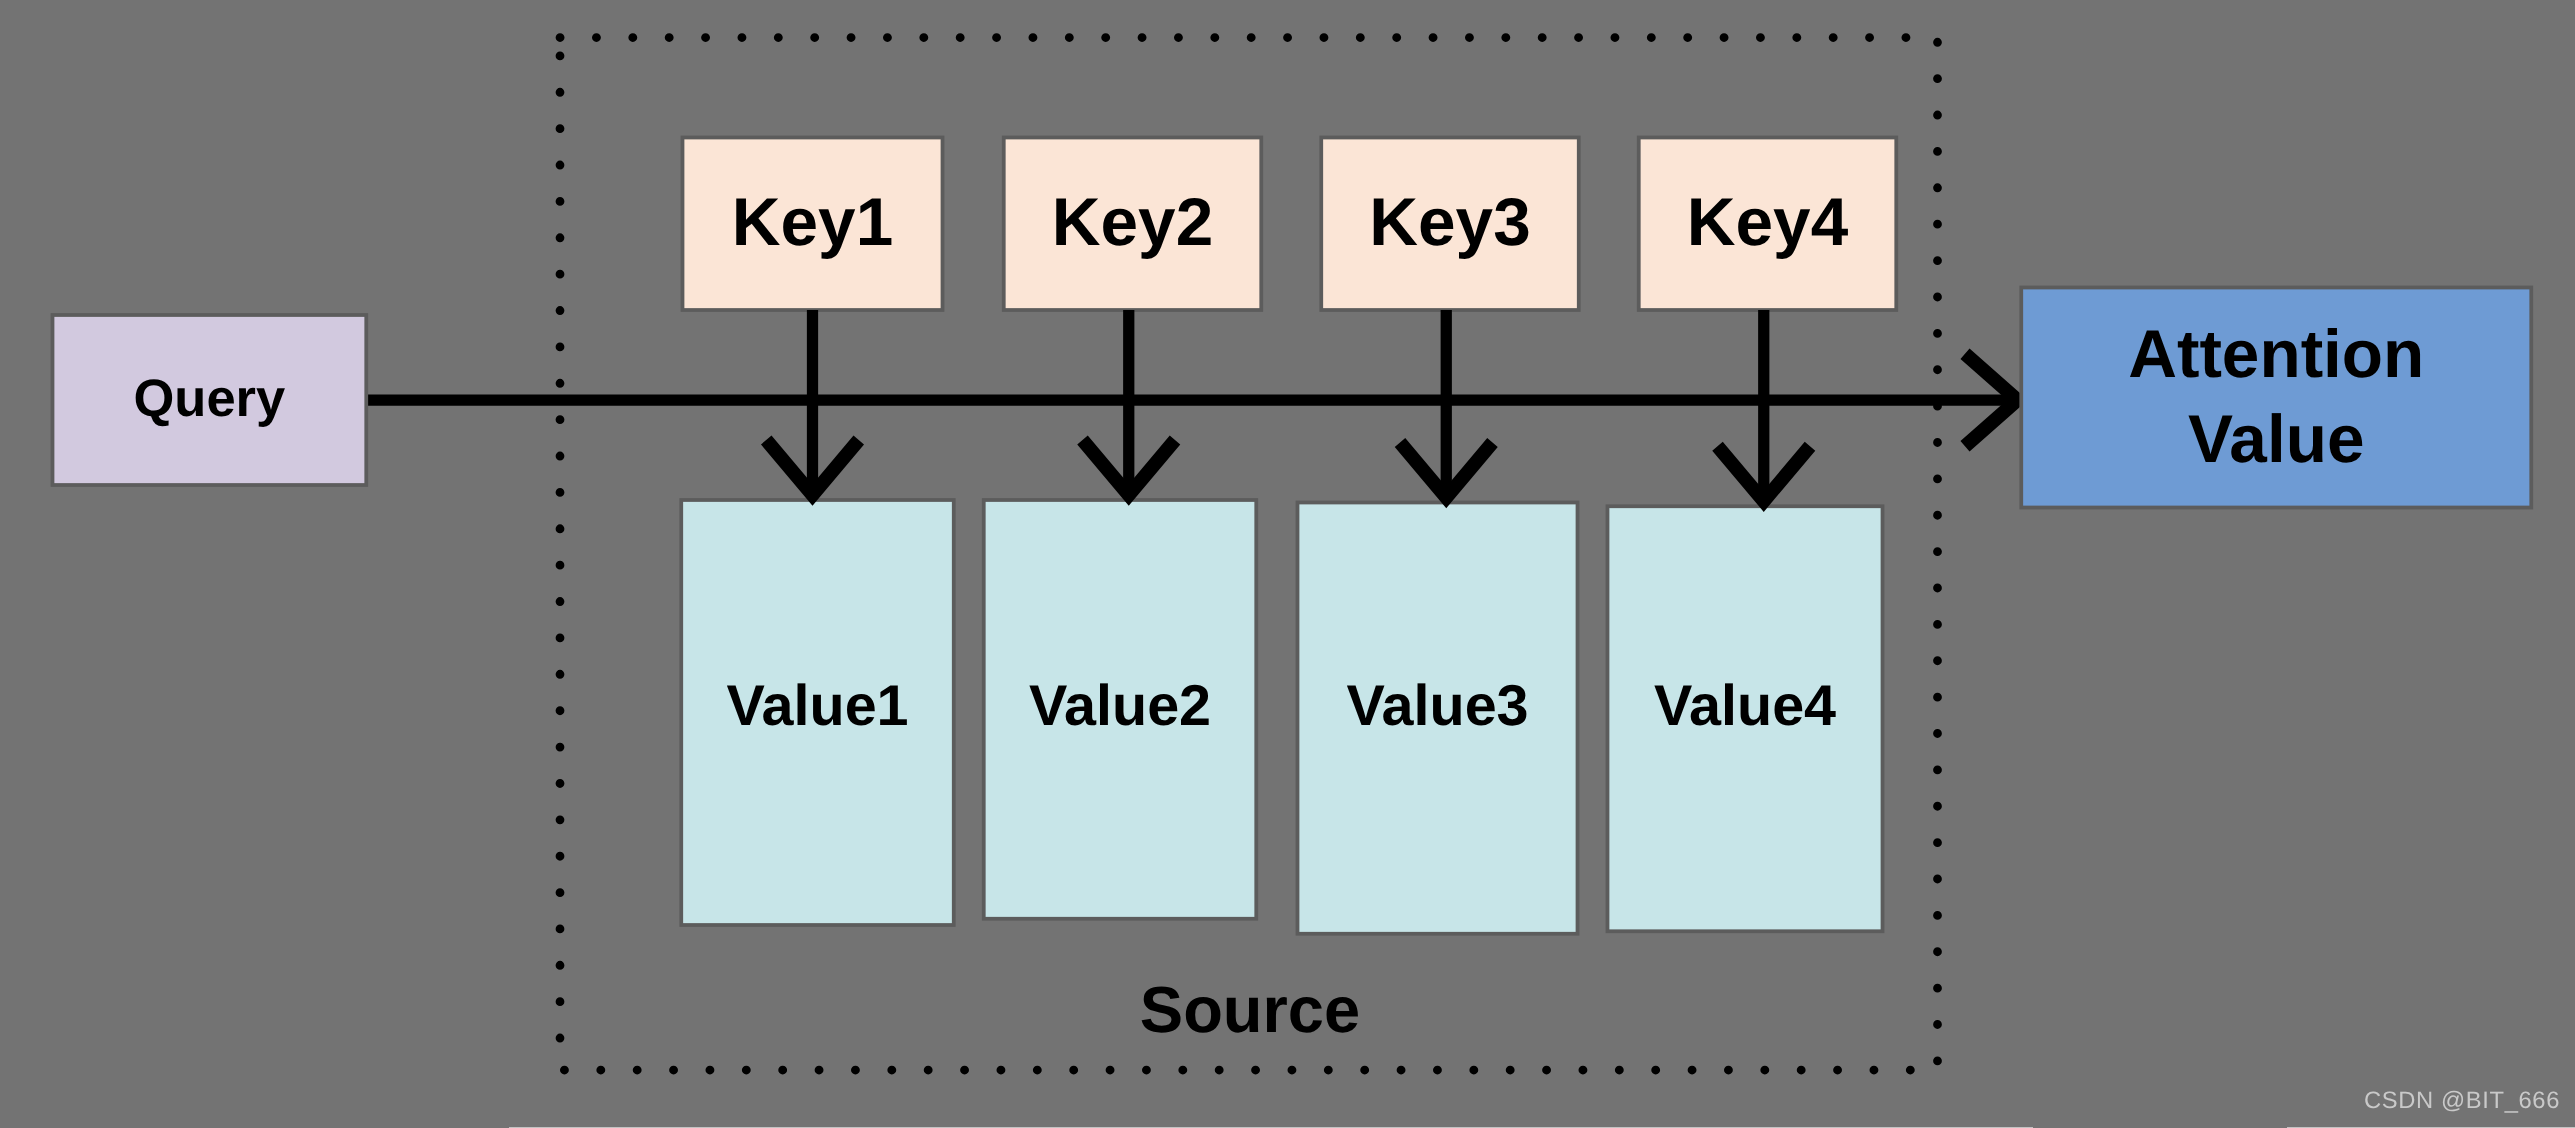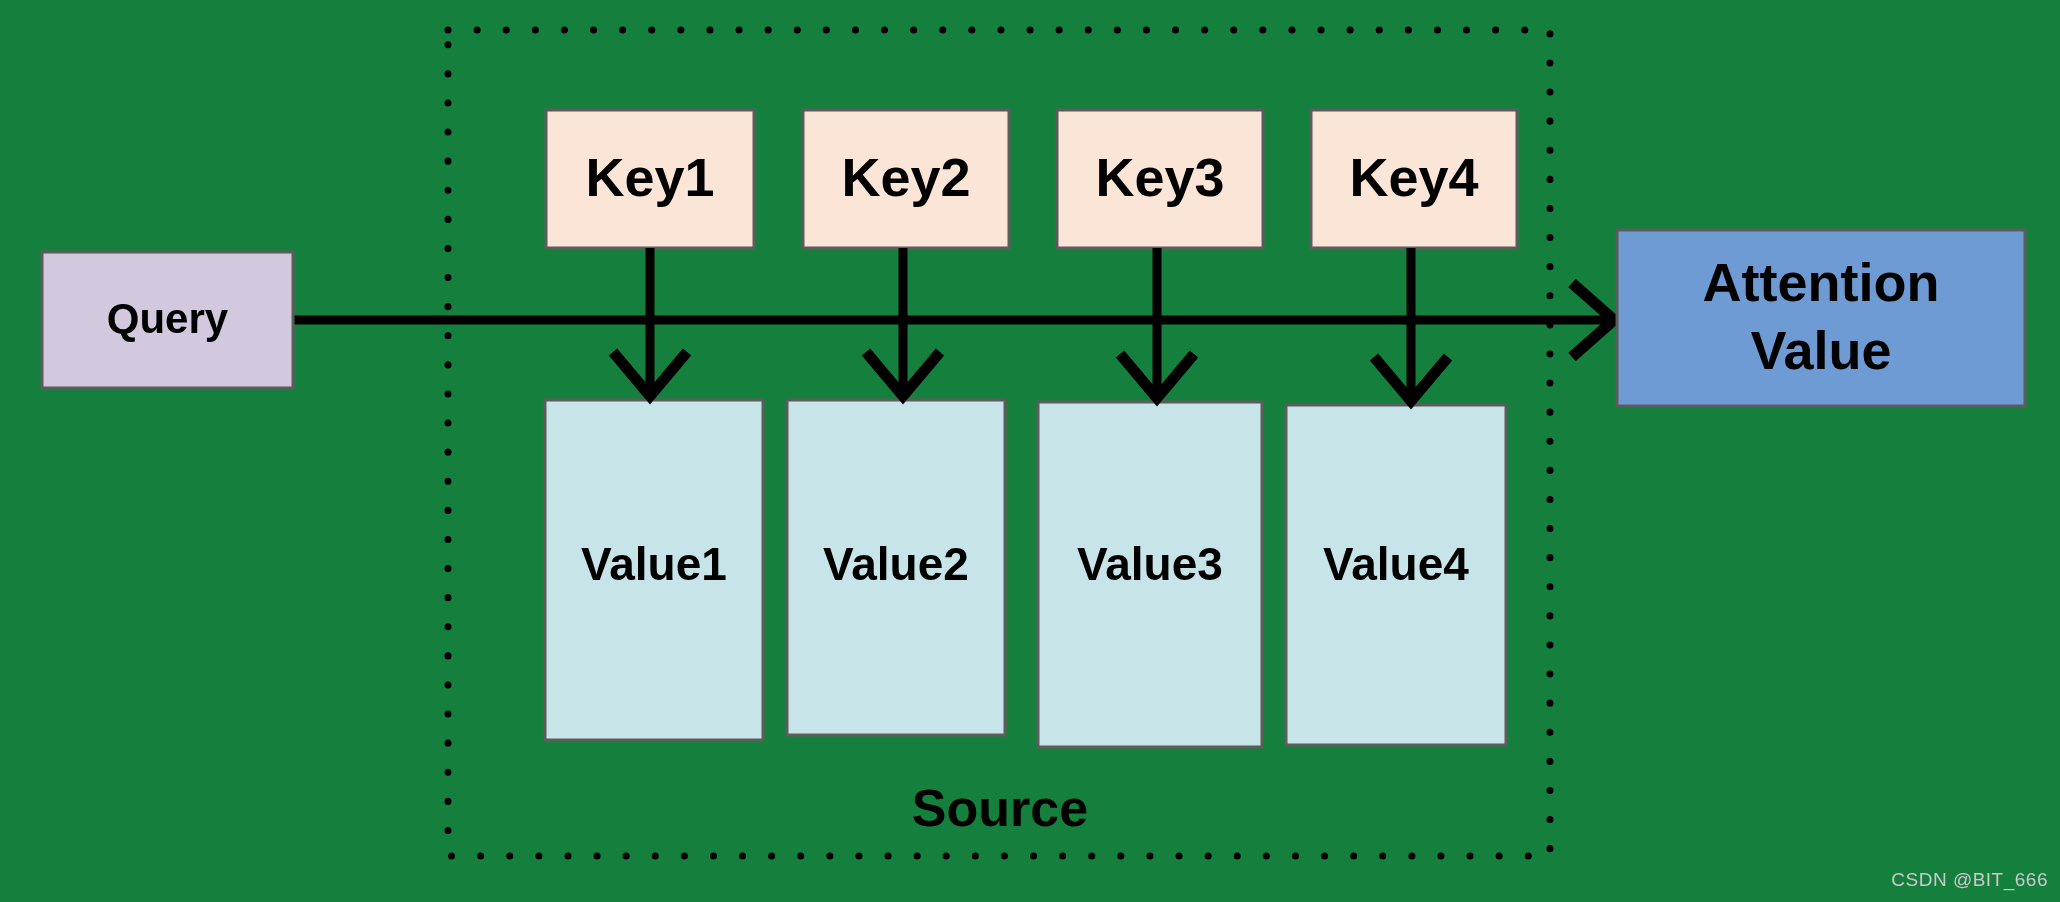--- a/index.html
+++ b/index.html
@@ -7,21 +7,21 @@
     padding: 0;
     background: #ffffff;
   }
   body {
     font-family: "Liberation Sans", sans-serif;
   }
   #canvas {
     position: relative;
     width: 2060px;
     height: 902px;
-    background: #15803d;
+    background: #737373;
     overflow: hidden;
   }
   #diagram-svg {
     position: absolute;
     left: 0;
     top: 0;
     width: 2060px;
     height: 902px;
   }
   .node-label {

